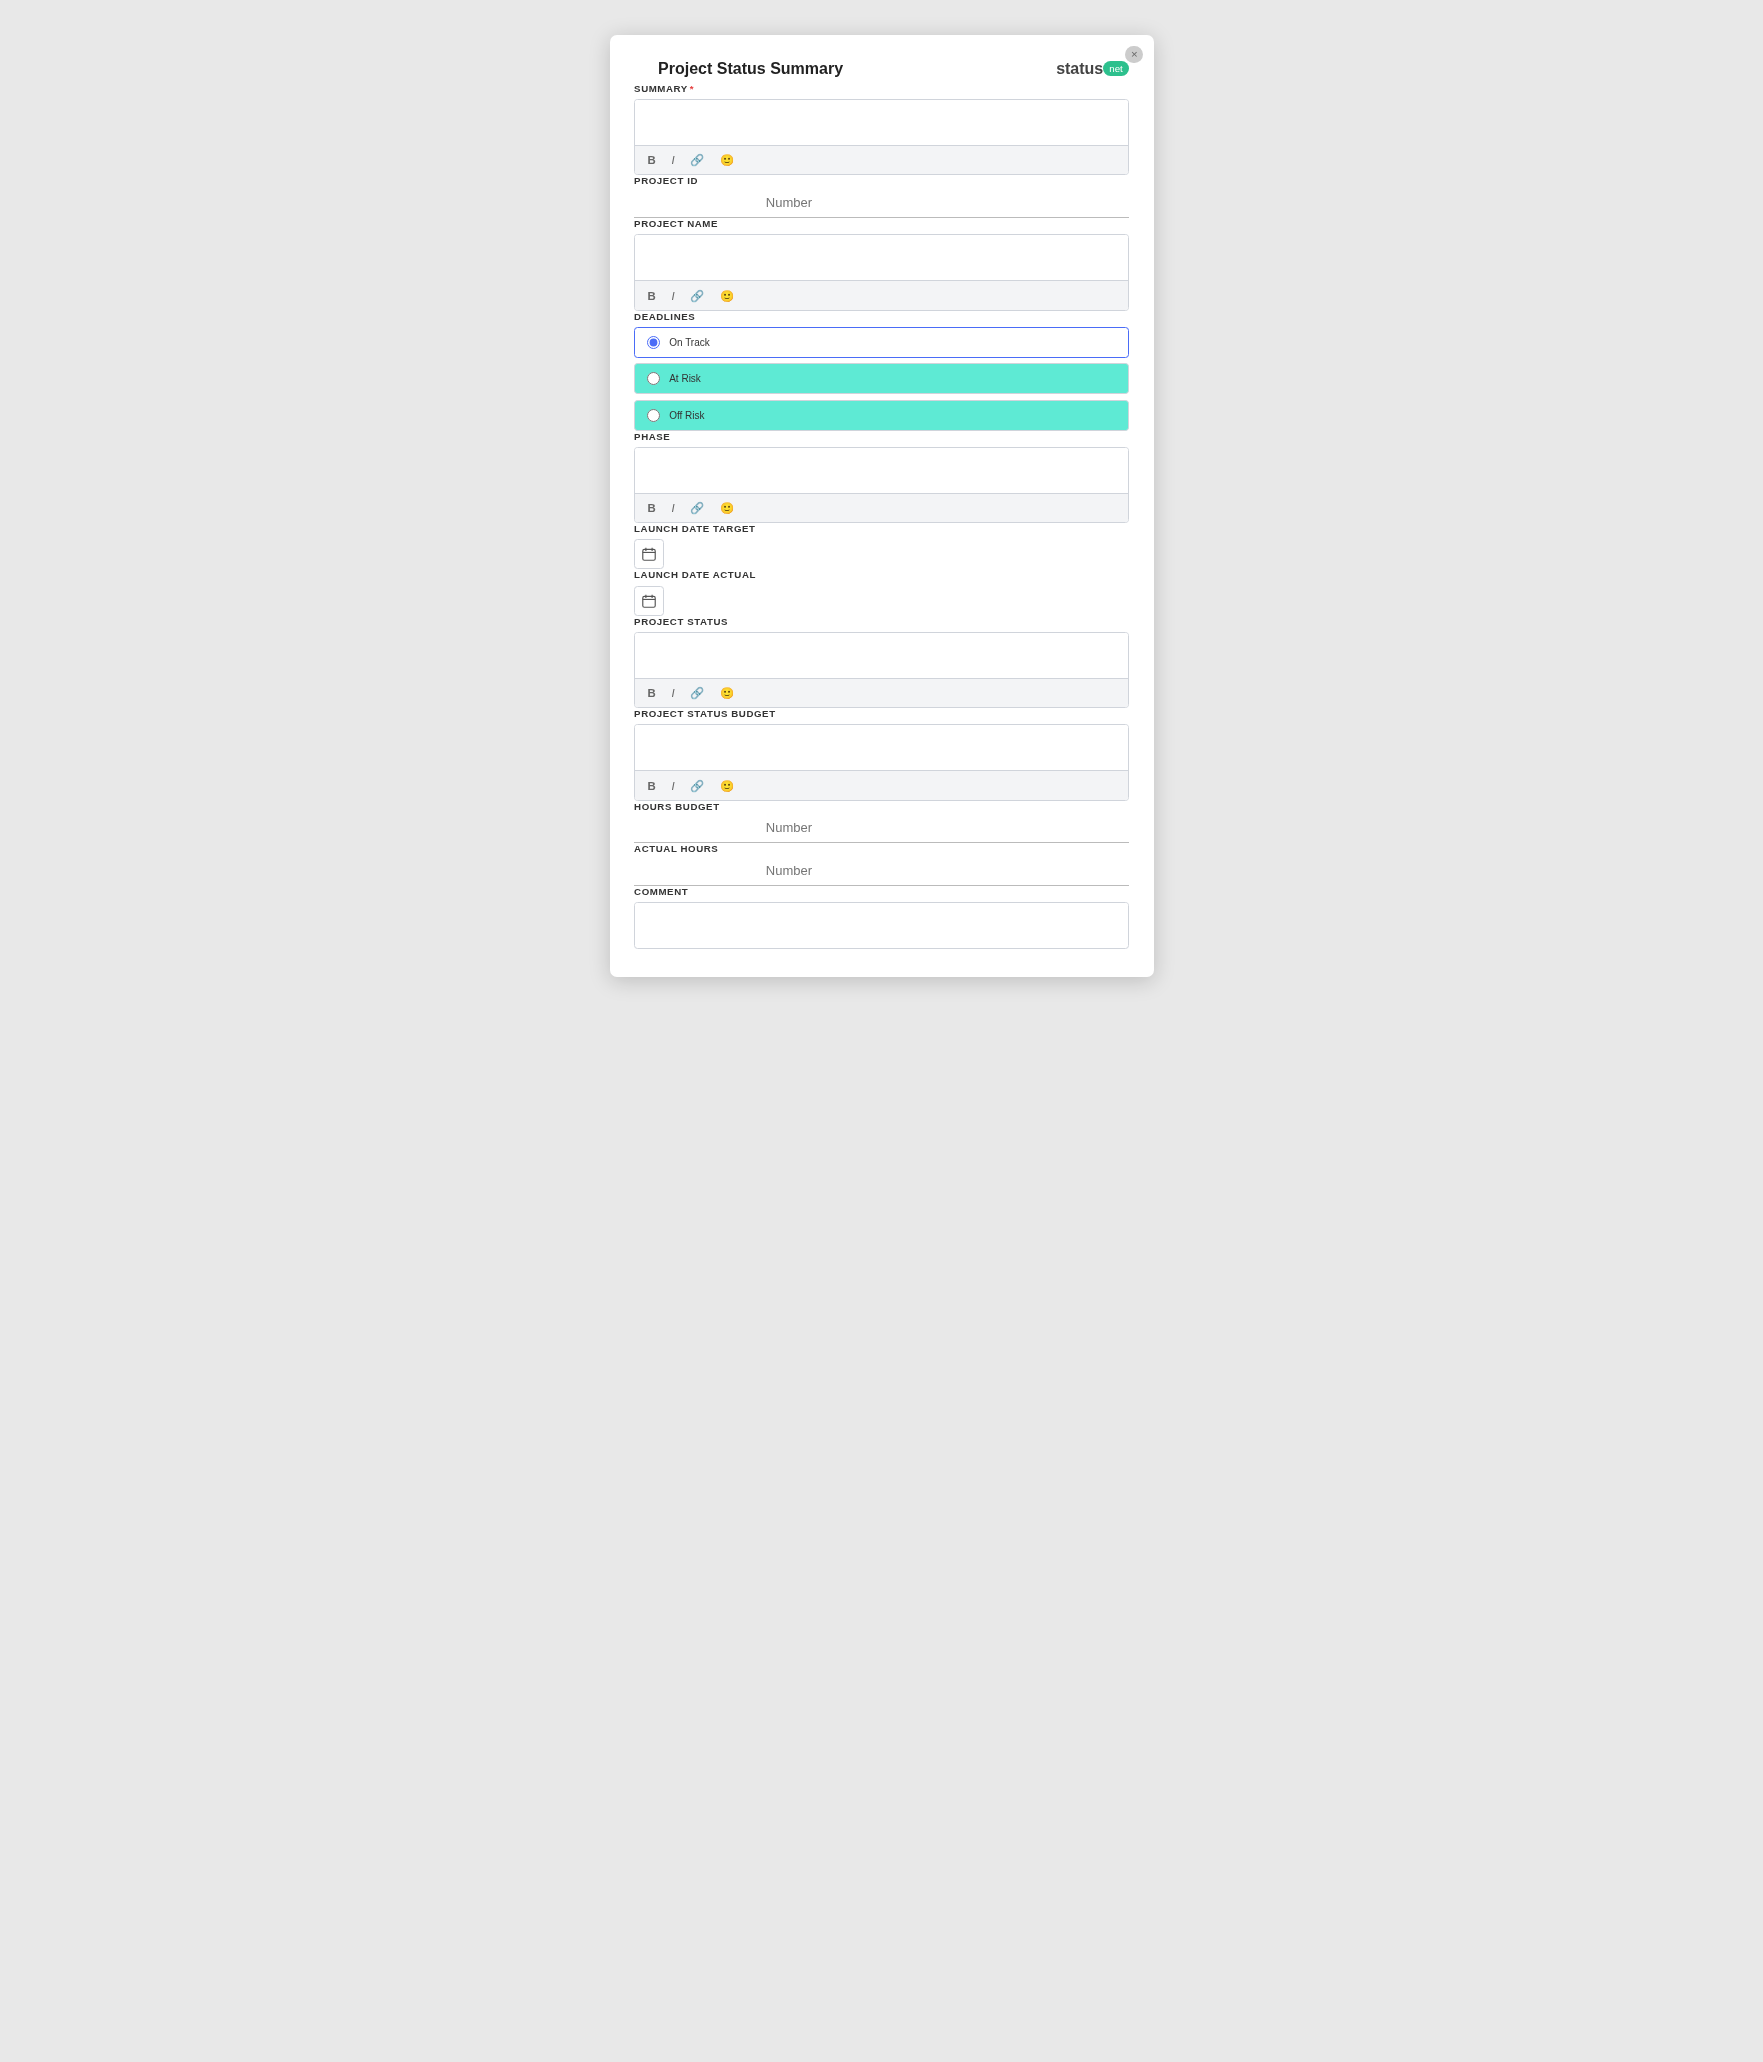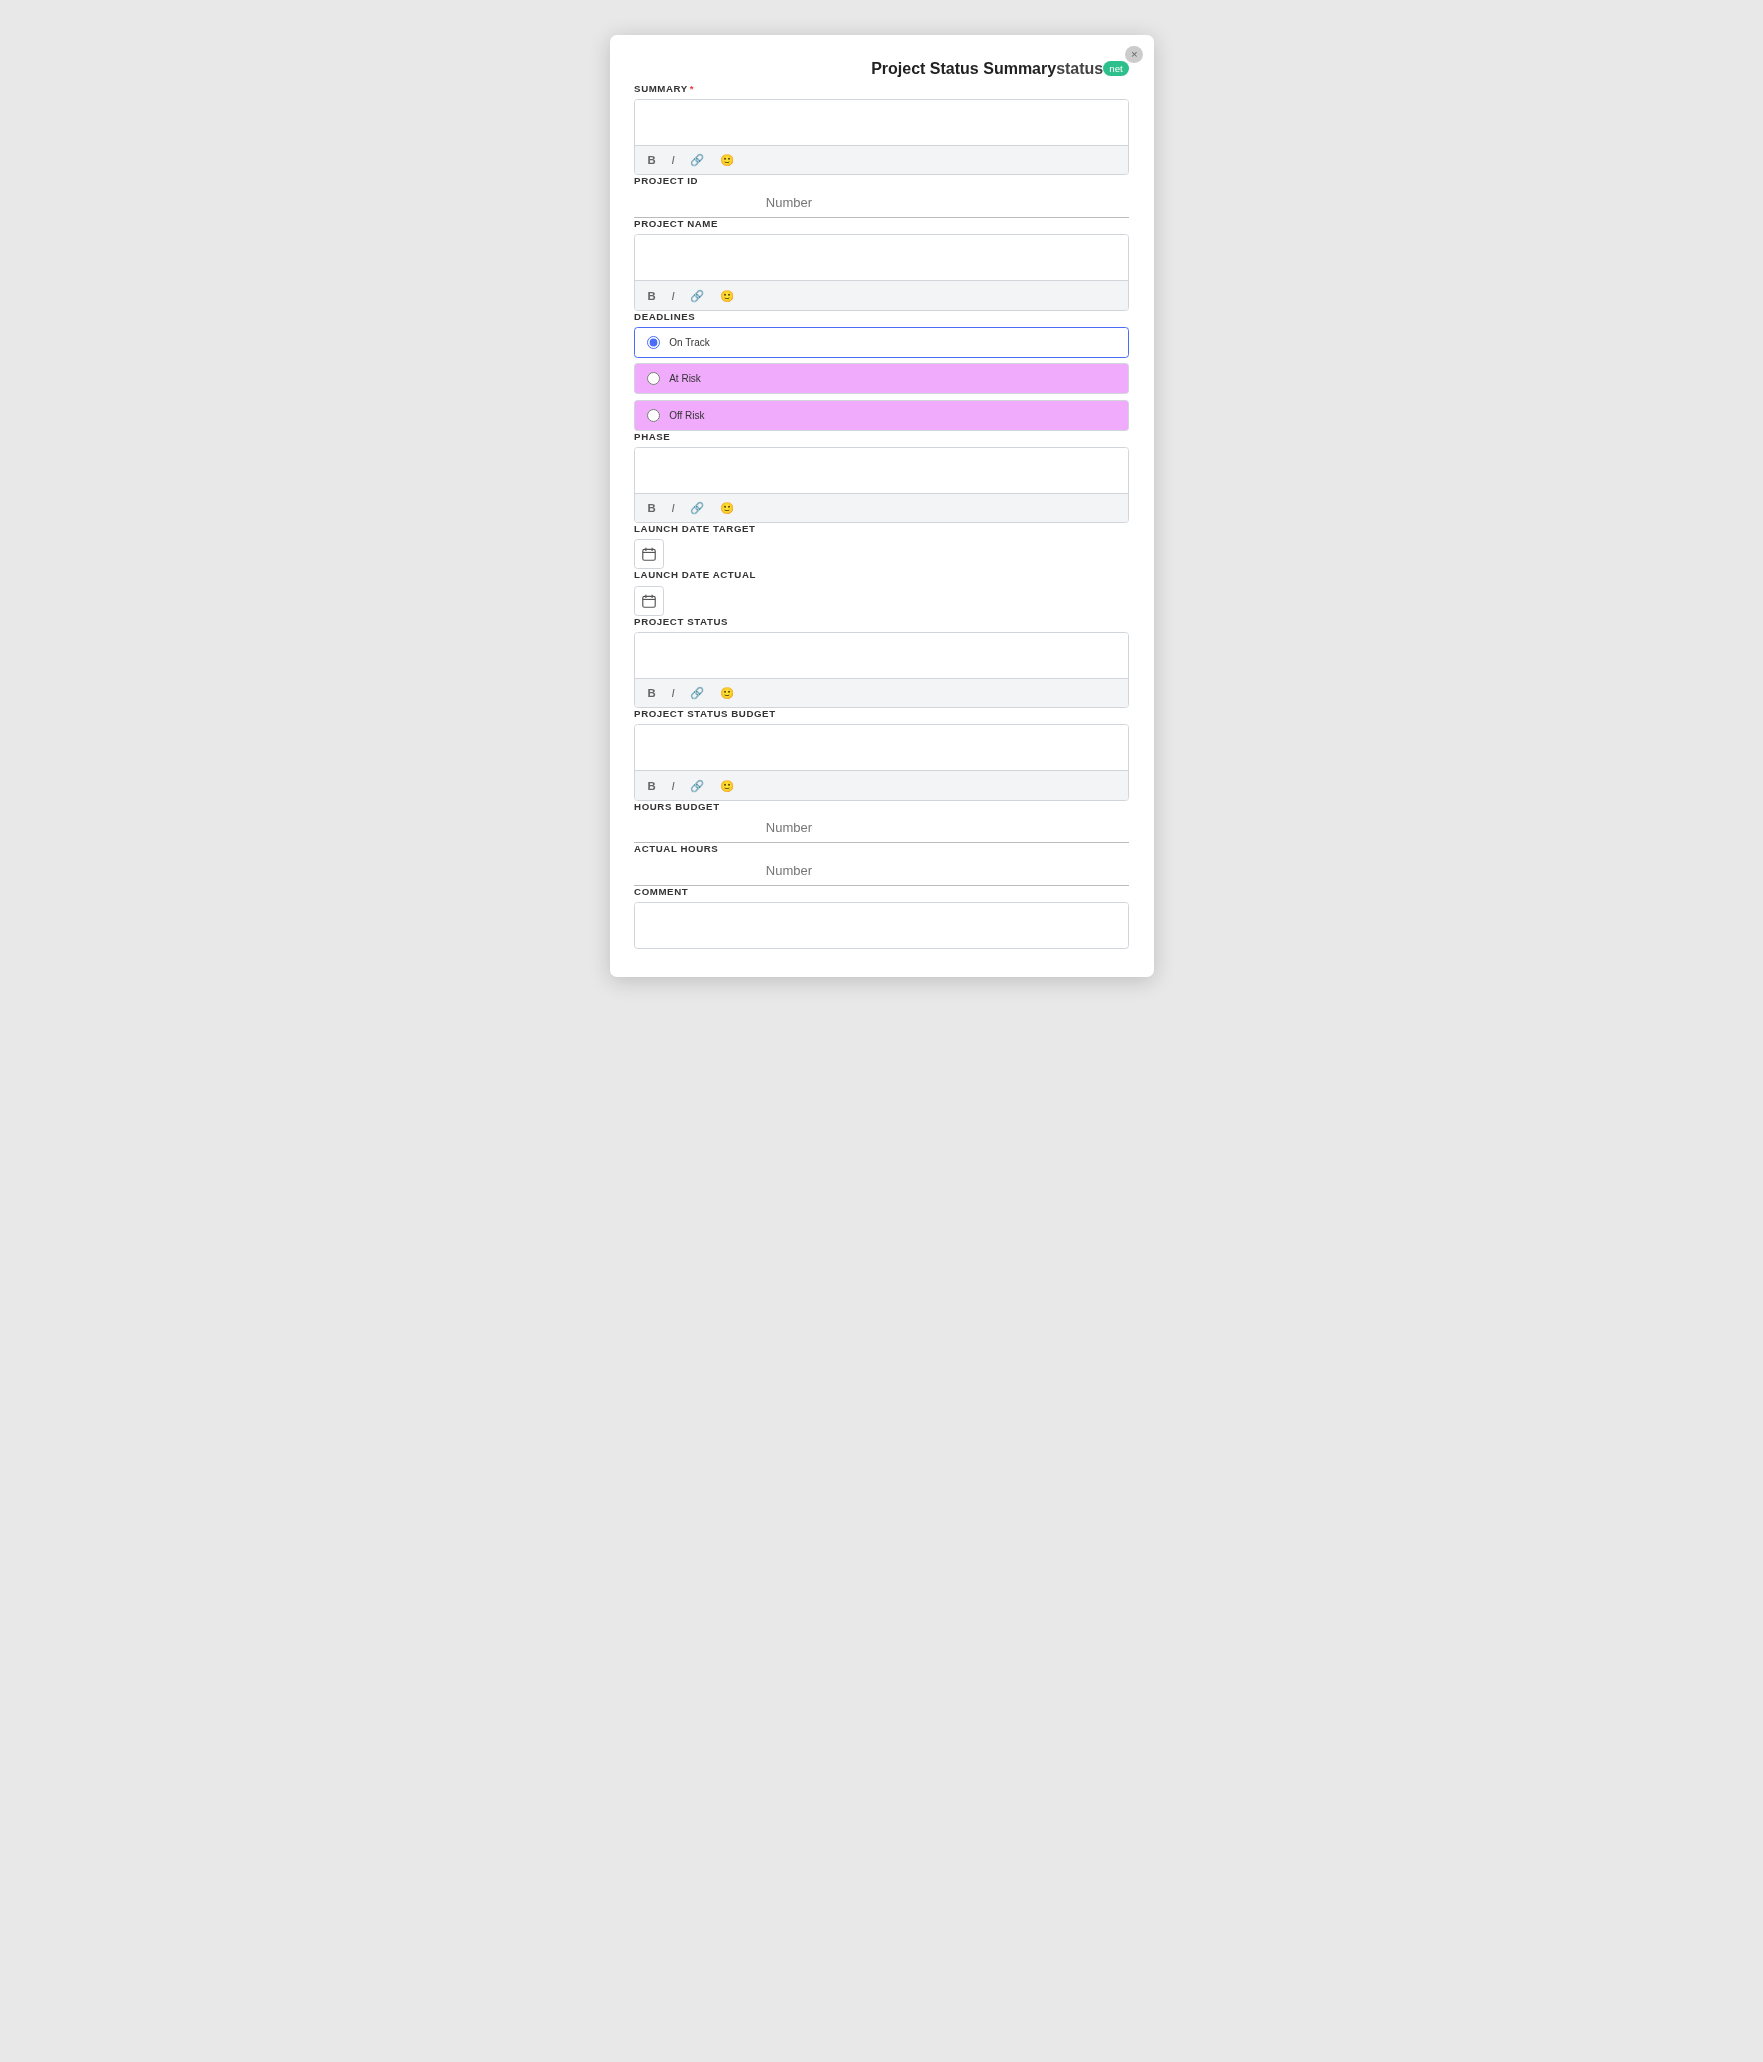--- a/index.html
+++ b/index.html
@@ -32,22 +32,23 @@
       cursor: pointer;
       display: flex;
       align-items: center;
       justify-content: center;
       font-size: 11.4px;
       color: #666;
     }
     .modal-header {
       display: flex;
       align-items: center;
-      justify-content: flex-end;
+      justify-content: space-between;
       margin-bottom: 5.3px;
+      margin-left: 24px;
     }
     .modal-title {
       font-size: 16px;
       font-weight: 700;
       color: #222;
     }
     .brand {
       display: flex;
       align-items: center;
       gap: 0;
@@ -127,21 +128,21 @@
     }
     .radio-option {
       display: flex;
       align-items: center;
       border: 0.9px solid #d0d4db;
       border-radius: 3.5px;
       padding: 8px 12.3px;
       margin-bottom: 5.3px;
       cursor: pointer;
       gap: 8.8px;
-      background: #f0abfc;
+      background: #5eead4;
     }
     .radio-option:last-child { margin-bottom: 0; }
     .radio-option input[type="radio"] {
       accent-color: #4a6cf7;
       width: 13px;
       height: 13px;
       cursor: pointer;
     }
     .radio-option-label {
       font-size: 10px;

